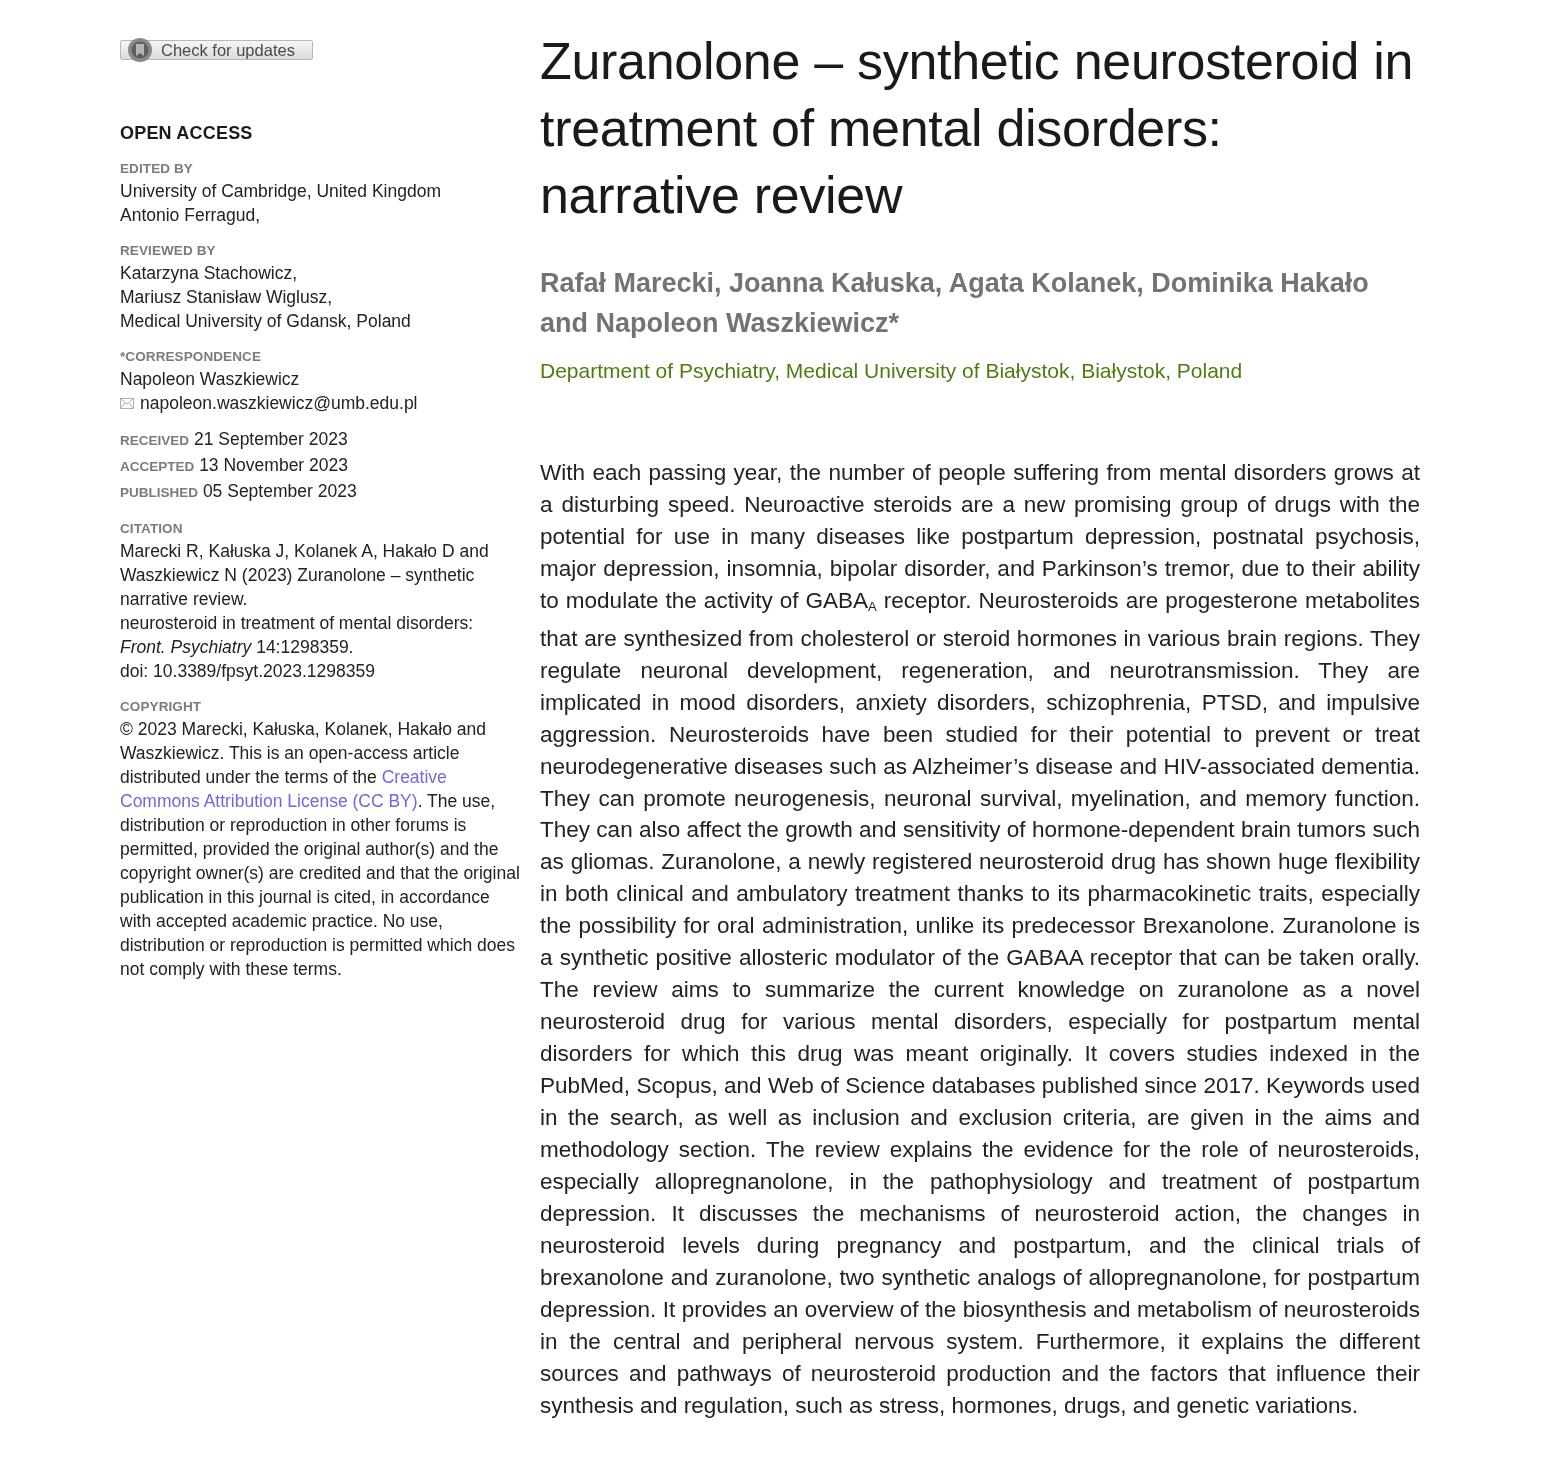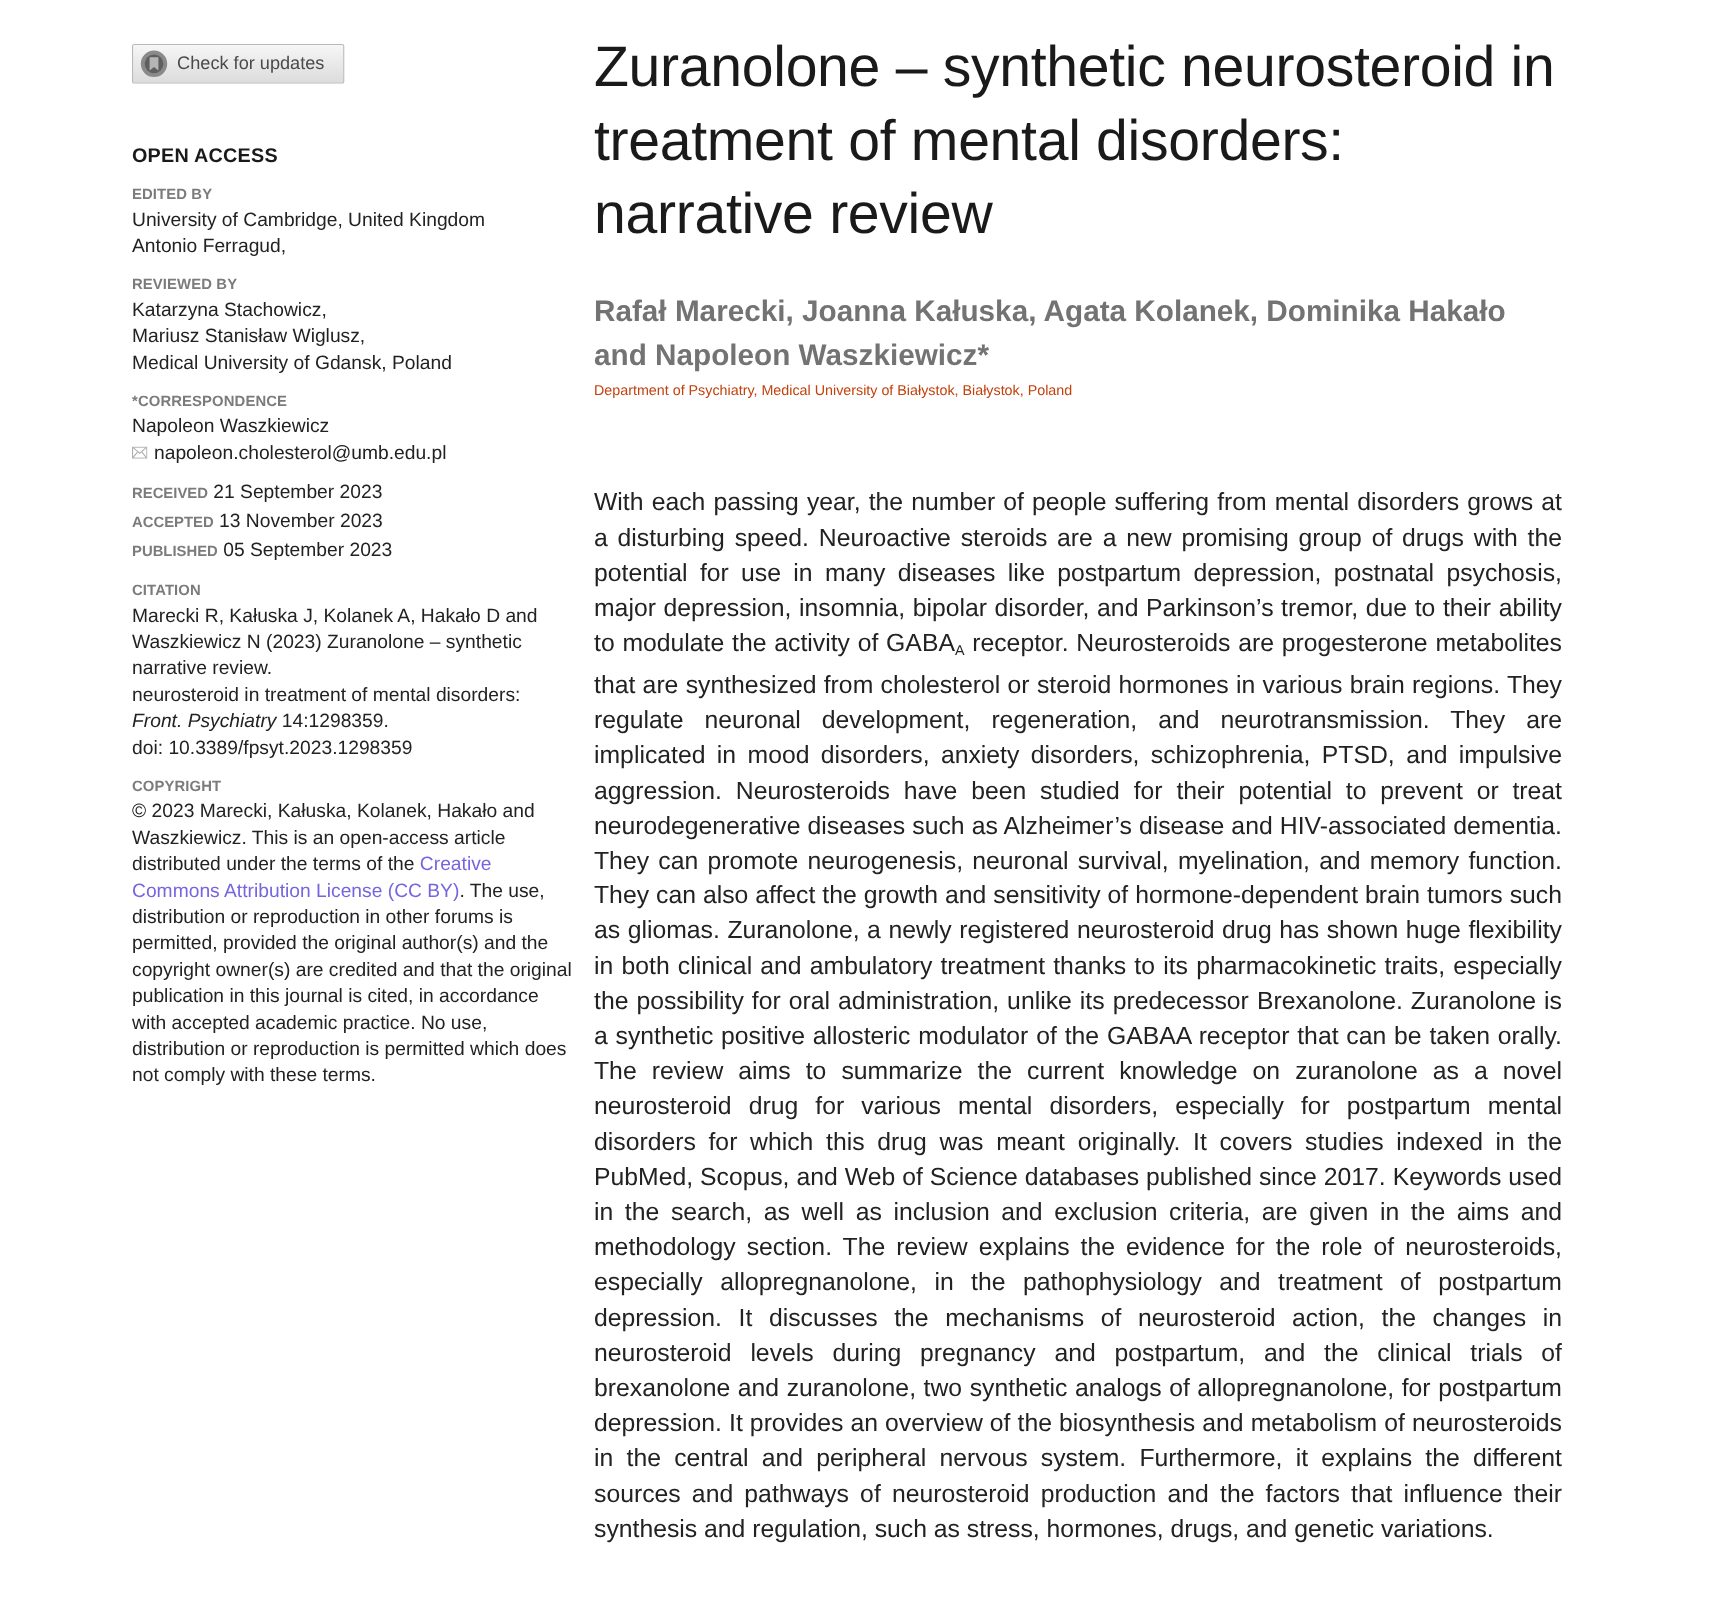--- a/index.html
+++ b/index.html
@@ -6,21 +6,21 @@
   body {
     width: 1568px; height: 1458px; overflow: hidden; position: relative;
     font-family: "Liberation Sans", "DejaVu Sans", sans-serif; color: #222222;
   }
   .left {
     position: absolute; left: 120px; top: 40px; width: 405px;
     font-size: 17.5px; line-height: 24px; color: #222222;
   }
   .cfu-button {
     display: inline-flex; align-items: center; gap: 8px;
-    height: 36px; width: 193px; box-sizing: border-box;
+    height: 20px; width: 193px; box-sizing: border-box;
     border: 1px solid #b9b9b9; border-radius: 2px;
     background: linear-gradient(#f6f6f6, #dcdcdc);
     padding: 0 8px 0 6px; cursor: pointer;
   }
   .cfu-icon { width: 26px; height: 26px; display: block; }
   .cfu-label { font-size: 16.5px; color: #4a4a4a; font-family: "Liberation Sans", sans-serif; }
   .open-access { margin-top: 52px; font-weight: bold; font-size: 18px; letter-spacing: 0.2px; color: #1a1a1a; }
   .section { margin-top: 14px; }
   .label { font-size: 13.5px; font-weight: bold; color: #7b7b7b; letter-spacing: 0.1px; line-height: 20px; }
   .line { display: block; }
@@ -35,21 +35,21 @@
   .right {
     position: absolute; left: 540px; top: 28px; width: 880px;
   }
   .title {
     font-size: 52px; line-height: 67px; color: #1a1a1a; margin: 0;
     font-weight: normal; letter-spacing: -0.3px;
   }
   .authors {
     margin-top: 34px; font-size: 27px; line-height: 40px; color: #737373; font-weight: bold;
   }
-  .affiliation { font-size: 13px; color: #c2410c; line-height: 24px; }
+  .affiliation { margin-top: 16px; font-size: 21px; color: #4d7c0f; line-height: 24px; }
   .abstract {
     margin-top: 74px; font-size: 22.5px; line-height: 31.95px; color: #222222;
     text-align: justify; hyphens: none;
   }
   sub.ssub { font-size: 13px; vertical-align: -3px; }
 </style>
 </head>
 <body>
 
 <aside class="left">
@@ -79,21 +79,21 @@
 
   <div class="section">
     <div class="label">*CORRESPONDENCE</div>
     <span class="line">Napoleon Waszkiewicz</span>
     <span class="email-row">
       <svg class="mail-icon" viewBox="0 0 14 11">
         <rect x="0.5" y="0.5" width="13" height="10" fill="none" stroke="#b0b0b0" stroke-width="1"></rect>
         <path d="M0.5 0.5 L7 6 L13.5 0.5" fill="none" stroke="#b0b0b0" stroke-width="1"></path>
         <path d="M0.5 10.5 L5 5 M13.5 10.5 L9 5" fill="none" stroke="#b0b0b0" stroke-width="1"></path>
       </svg>
-      <span class="link-email">napoleon.cholesterol@umb.edu.pl</span>
+      <span class="link-email">napoleon.waszkiewicz@umb.edu.pl</span>
     </span>
   </div>
 
   <div class="dates">
     <span class="date-row">
       <span class="date-label">RECEIVED</span>
       <span>21 September 2023</span>
     </span>
     <span class="date-row">
       <span class="date-label">ACCEPTED</span>

